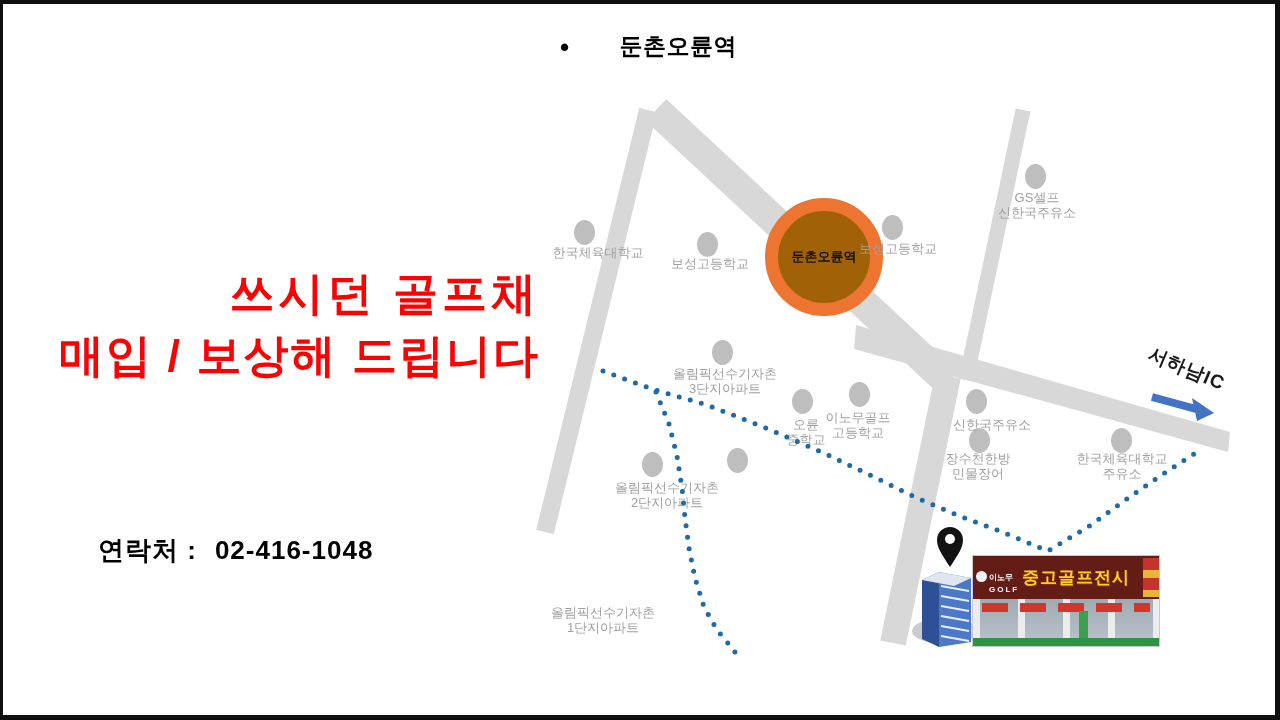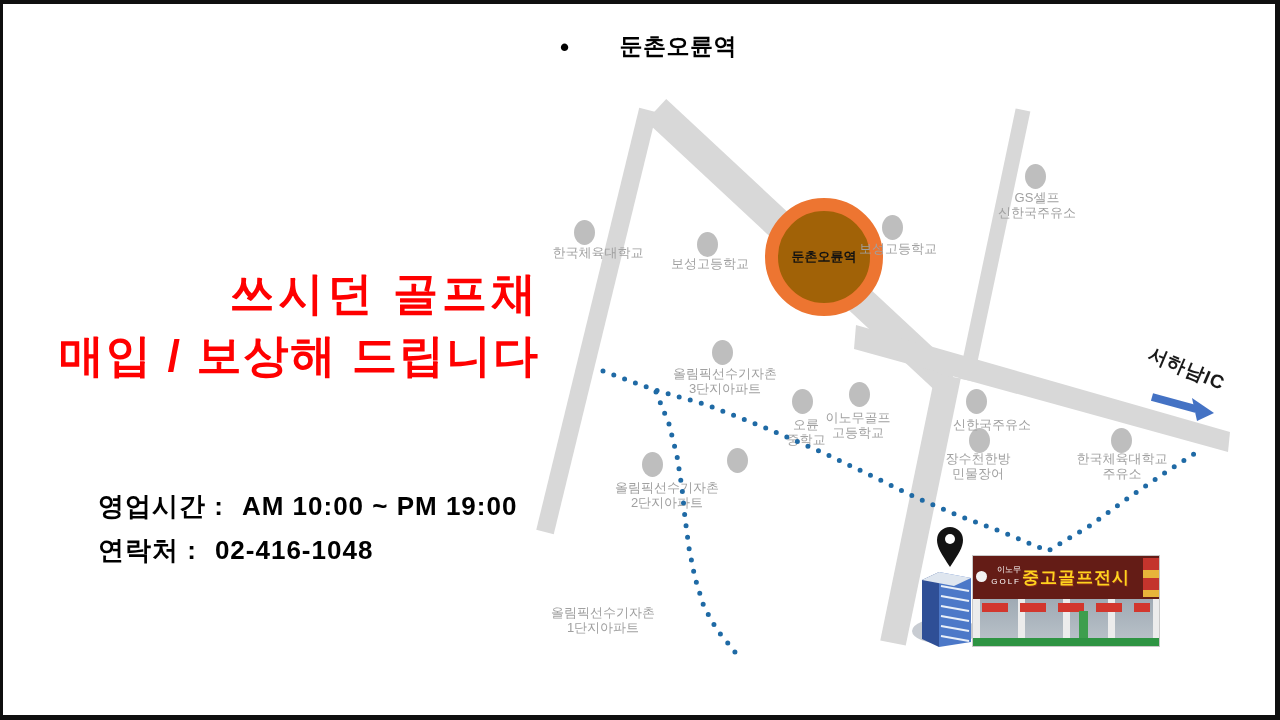--- a/index.html
+++ b/index.html
@@ -36,21 +36,21 @@
   .station.purple{left:531px;top:374px;width:98px;height:98px;border-width:13px;border-color:#7D3BC9;}
 
   .poi-dot{position:absolute;width:21px;height:25px;border-radius:50%;background:#BEBEBE;}
   .poi{position:absolute;transform:translateX(-50%);text-align:center;font-size:13px;line-height:15px;color:#A0A0A0;white-space:nowrap;}
 
   .ic-label{position:absolute;left:1146px;top:356px;font-size:19px;font-weight:600;color:#1a1a1a;transform:rotate(23deg);letter-spacing:1px;}
 
   .photo{position:absolute;left:973px;top:556px;width:186px;height:90px;box-shadow:0 0 0 1px #c9c9c9;}
   .photo .sign{position:relative;height:43px;background:#641c16;display:flex;align-items:center;overflow:hidden;}
   .photo .logo{position:absolute;left:3px;top:15px;width:11px;height:11px;background:#f2f2f2;border-radius:50%;}
-  .photo .brandbox{position:absolute;left:16px;top:8px;width:32px;text-align:right;color:#fff;font-weight:normal;}
+  .photo .brandbox{position:absolute;left:16px;top:16px;width:32px;text-align:left;color:#fff;font-weight:bold;}
   .photo .brandbox .b1{font-size:8px;line-height:12px;}
   .photo .brandbox .b2{font-size:8px;line-height:12px;letter-spacing:2px;}
   .photo .signtitle{position:absolute;left:48px;top:6px;width:110px;text-align:center;color:#FFD21E;font-weight:bold;font-size:17px;line-height:31px;text-shadow:1px 1px 0 #8a2a1a;letter-spacing:1px;}
   .photo .sideblocks{position:absolute;right:0;top:2px;width:16px;height:39px;background:linear-gradient(#C4342D 0 12px,#E8B43A 12px 20px,#C4342D 20px 32px,#E8B43A 32px 39px);}
   .photo .front{position:relative;height:47px;background:linear-gradient(#9FAAB4,#BCC4CB);}
   .photo .pillars{position:absolute;inset:0;background:repeating-linear-gradient(90deg,#ECECEC 0 7px,rgba(0,0,0,0) 7px 45px);}
   .photo .banners{position:absolute;left:9px;right:9px;top:4px;height:9px;background:repeating-linear-gradient(90deg,#D2372E 0 26px,rgba(0,0,0,0) 26px 38px);}
   .photo .greenbanner{position:absolute;left:106px;top:12px;width:9px;height:29px;background:#3D9E4E;}
   .photo .groundstrip{position:absolute;left:0;bottom:0;width:100%;height:8px;background:#2E9443;}
 </style>
@@ -180,23 +180,20 @@
     <span class="bullet">•</span>
     <span class="brand">둔촌오륜역</span>
   </div>
 
 
   <div class="promo">
     <div class="l1">쓰시던 골프채</div>
     <div class="l2">매입 / 보상해 드립니다</div>
   </div>
 
-  <div class="inforow hours">
-    <span>영업시간 :</span><span class="val">AM 10:00 ~ PM 19:00</span>
-  </div>
   <div class="inforow contact">
     <span>연락처 :</span><span class="val">02-416-1048</span>
   </div>
 
   <div class="edge top"></div>
   <div class="edge bottom"></div>
   <div class="edge left"></div>
   <div class="edge right"></div>
 </div>
 

